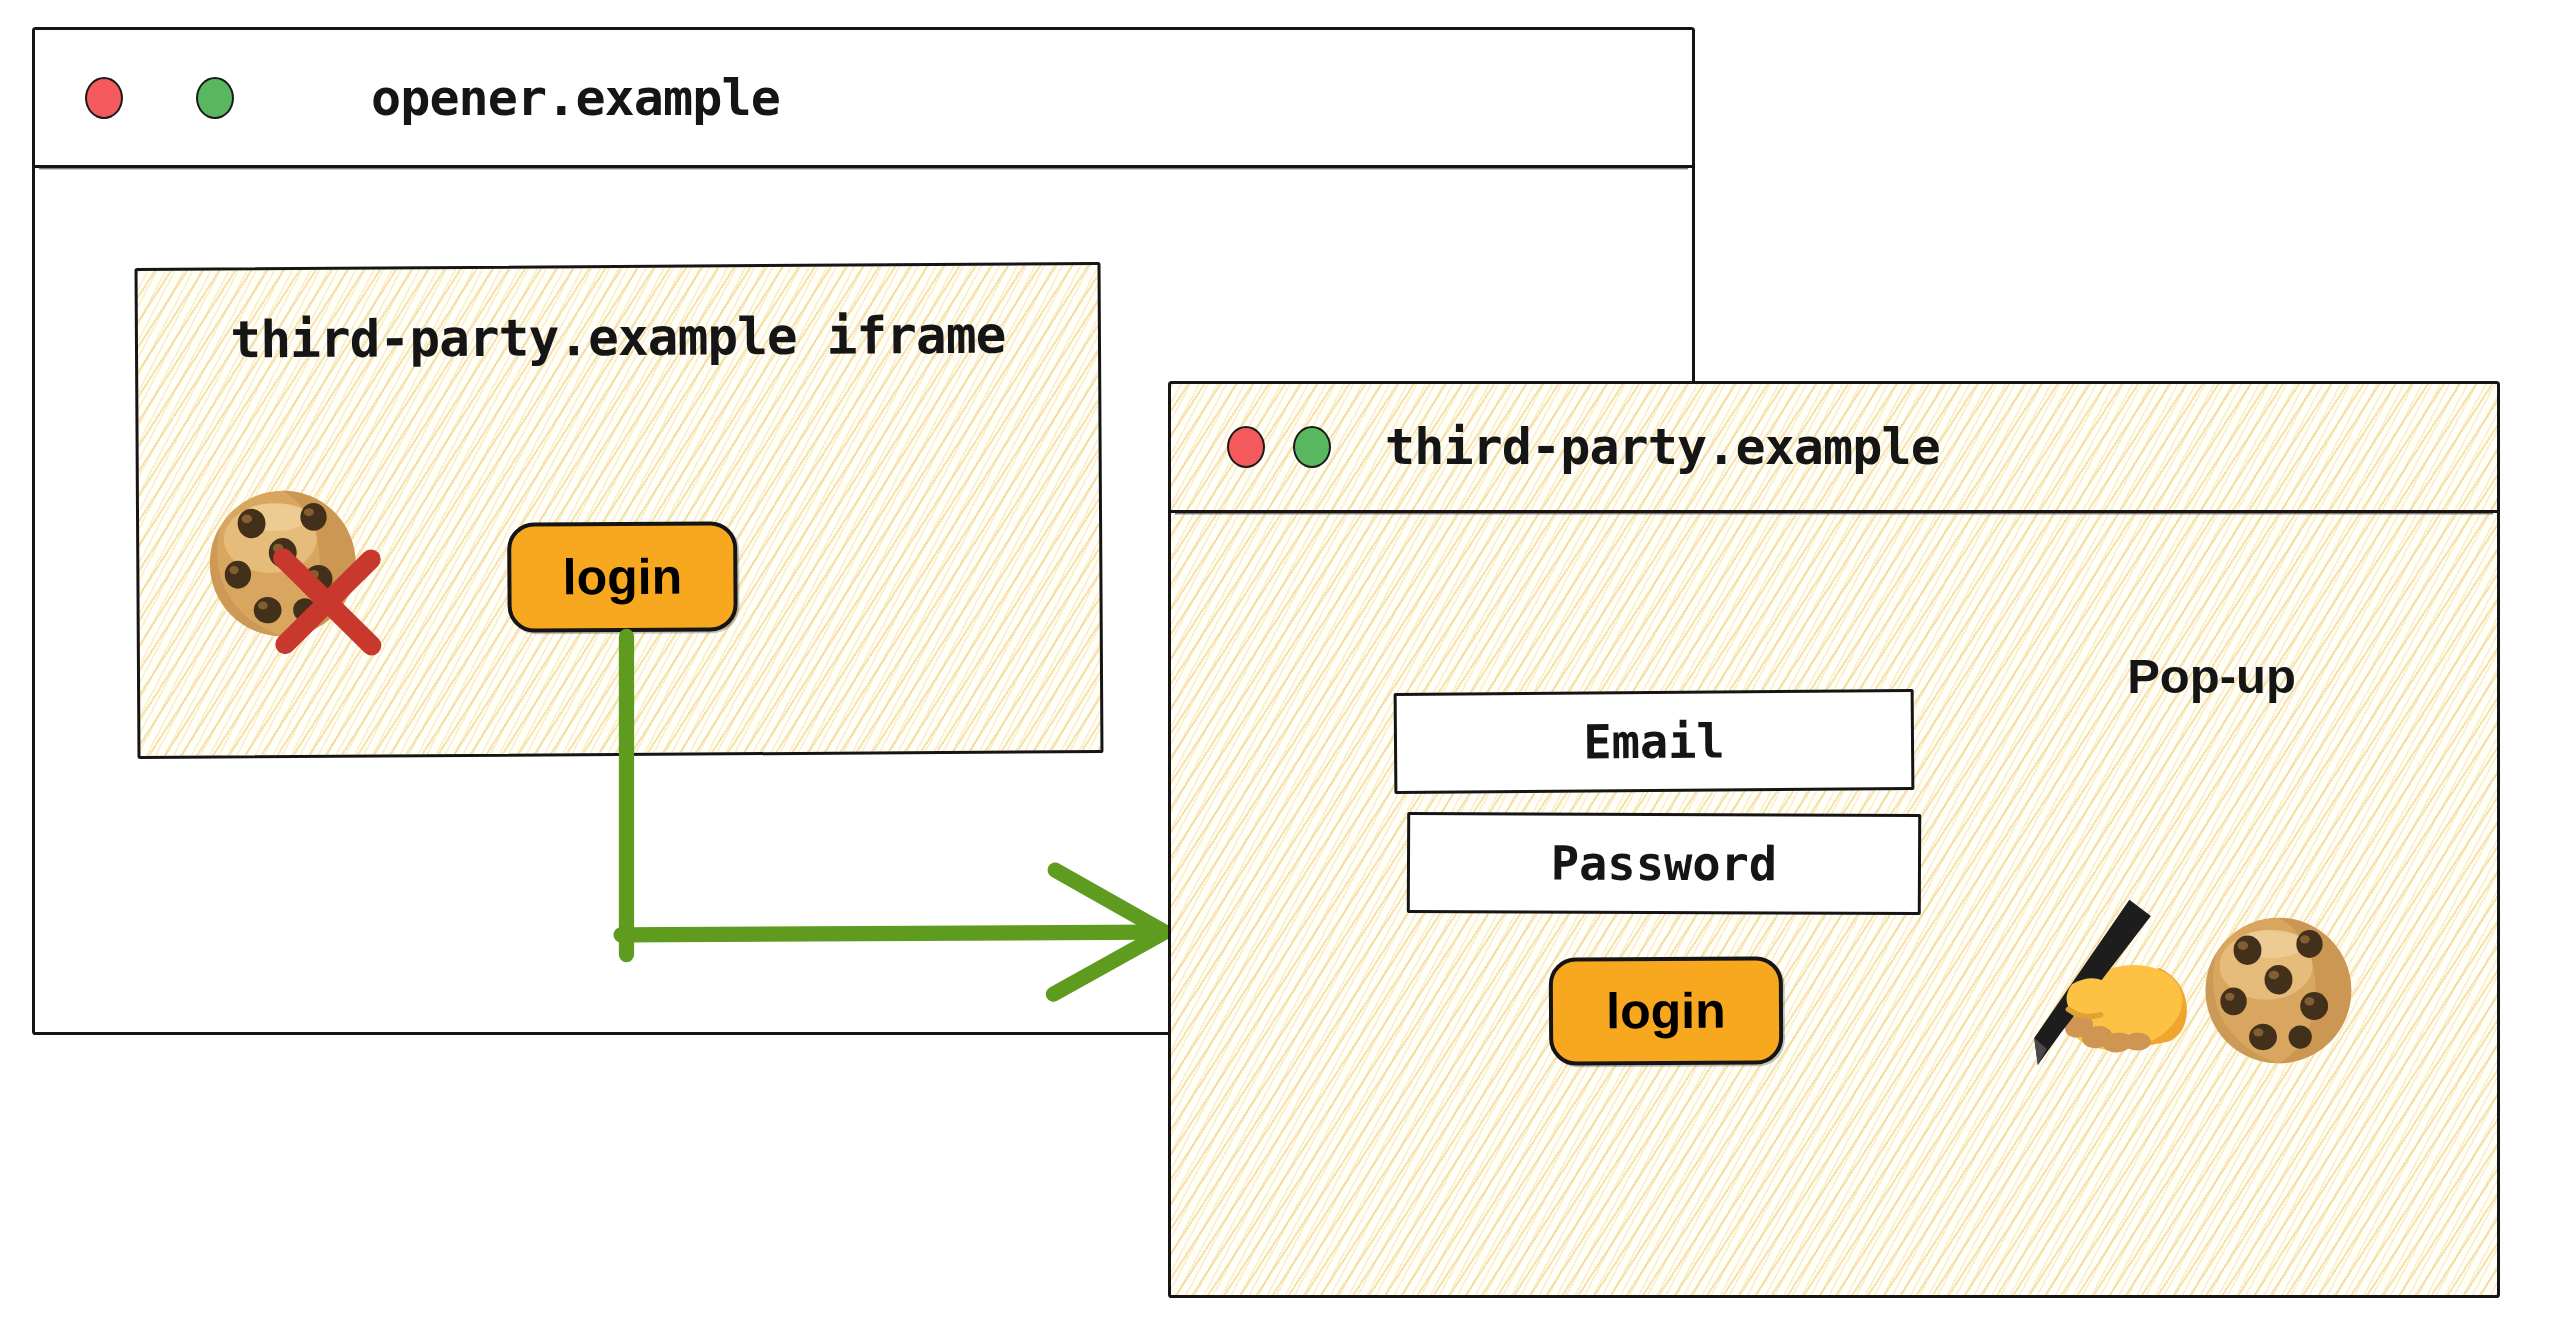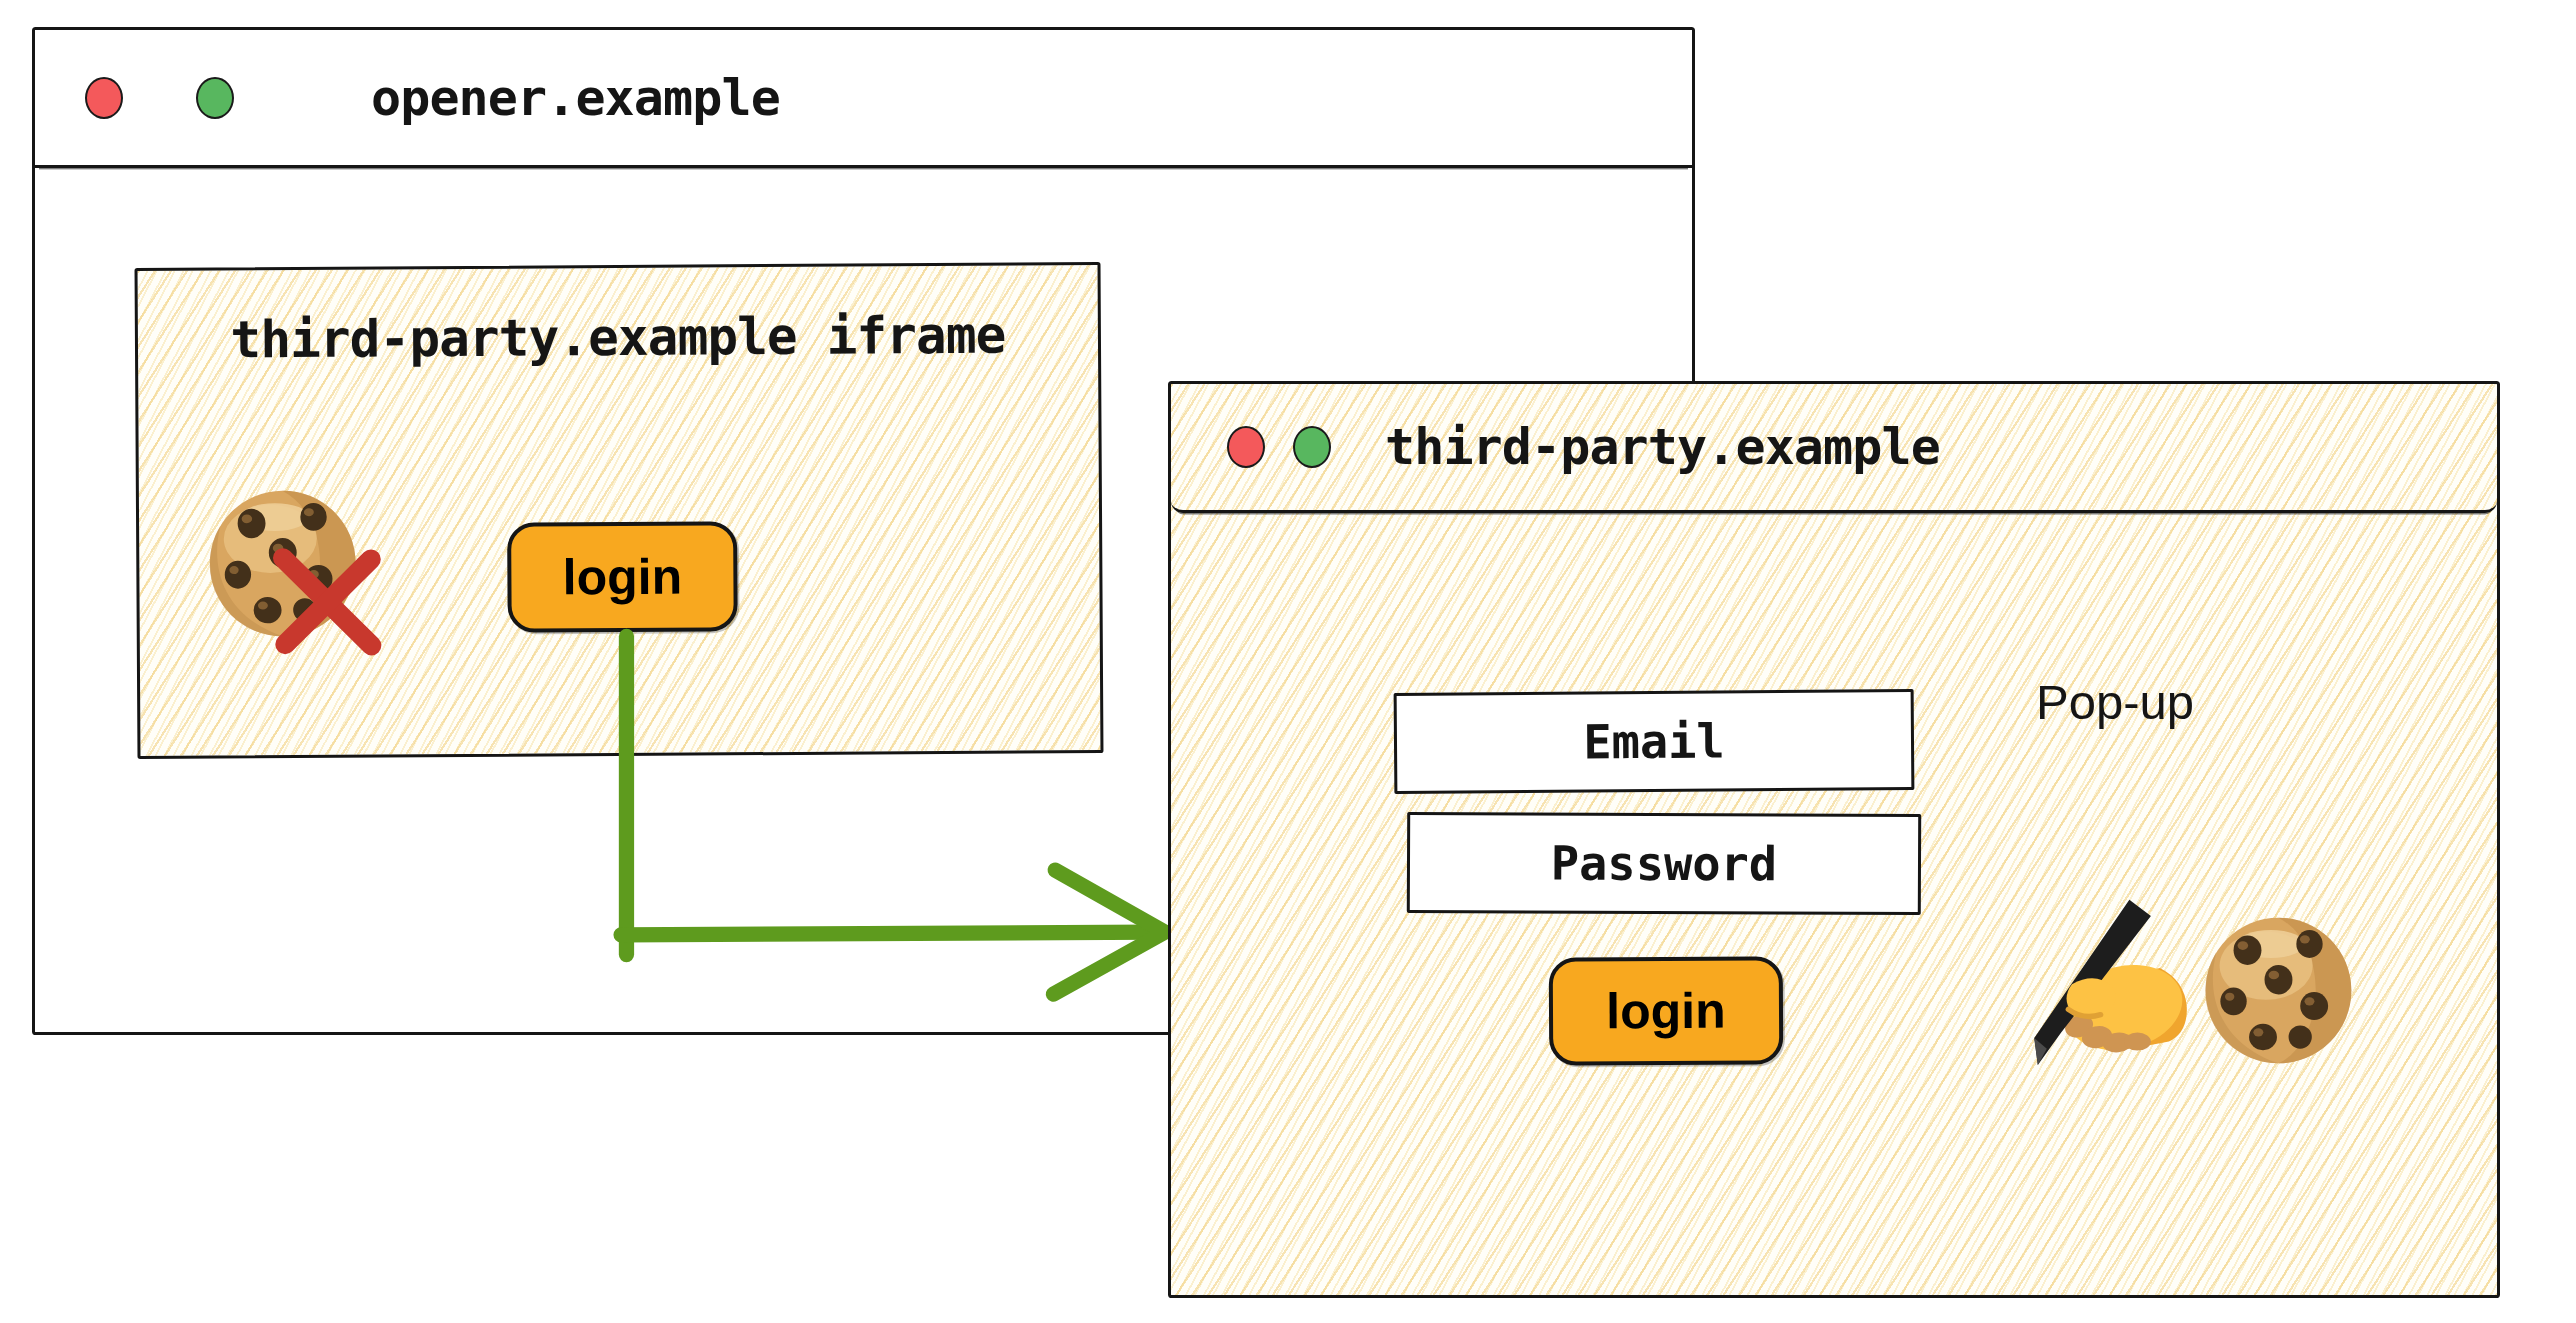--- a/index.html
+++ b/index.html
@@ -28,21 +28,21 @@
     position:absolute; border:3.1px solid var(--ink-black); border-radius:3.6px;
   }
   .opener{ left:32px; top:27px; width:1663px; height:1008px; background:#ffffff; z-index:1; }
   .popup{ left:1168px; top:381px; width:1332px; height:917px; z-index:10; }
   .titlebar{
     display:flex; align-items:center;
     border-bottom:3.1px solid var(--ink-black);
     box-shadow:0 5.4px 0 -4px rgba(20,20,20,.55);
   }
   .opener .titlebar{ height:138px; padding-left:50px; background:#ffffff;gap:45px; }
-  .popup .titlebar{ height:129px; padding-left:56px; background:transparent;border-radius:12px; }
+  .popup .titlebar{ height:129px; padding-left:56px; background:transparent; }
   .light{
     width:38px; height:42px; border-radius:50%;
     border:2.7px solid #1a1a1a; flex:0 0 auto;
   }
   .light+.light{ margin-left:28px; }
   .light.red{ background:var(--traffic-red); }
   .light.green{ background:var(--traffic-green); }
   .titlebar .wtitle{
     font-weight:bold; font-size:50px; letter-spacing:-0.9px; white-space:nowrap;
   }
@@ -70,23 +70,23 @@
 
   .field{
     position:absolute; display:flex; align-items:center; justify-content:center;
     background:#ffffff; border:3.1px solid var(--ink-black); border-radius:1.8px;
     font-weight:bold; font-size:47px;
   }
   .field-email{ left:223px; top:307px; width:520px; height:101px; transform:rotate(-0.45deg); }
   .field-password{ left:236px; top:429px; width:514px; height:101px; transform:rotate(0.25deg); }
 
   .popup-label{
-    position:absolute; left:865px; top:290px; width:351px; text-align:left;
+    position:absolute; left:865px; top:264px; width:351px; text-align:center;
     font-family:"Liberation Sans","DejaVu Sans",sans-serif;
-    font-weight:normal; font-size:49px; letter-spacing:0;
+    font-weight:bold; font-size:49px; letter-spacing:0;
   }
 
   .blocked-cookie{ position:absolute; left:66px; top:216px; width:180px; height:171px; }
   .blocked-cookie .cookie-svg{ position:absolute; left:0; top:0; }
   .blocked-cookie .x-svg{ position:absolute; left:65px; top:61px; }
 
   .hand-icon{ position:absolute; left:854px; top:514px; width:180px; height:175px; }
   .popup-cookie{ position:absolute; left:1030px; top:529px; width:155px; height:155px; }
 
   .arrow-layer{ position:absolute; left:0; top:0; z-index:5; pointer-events:none; }

